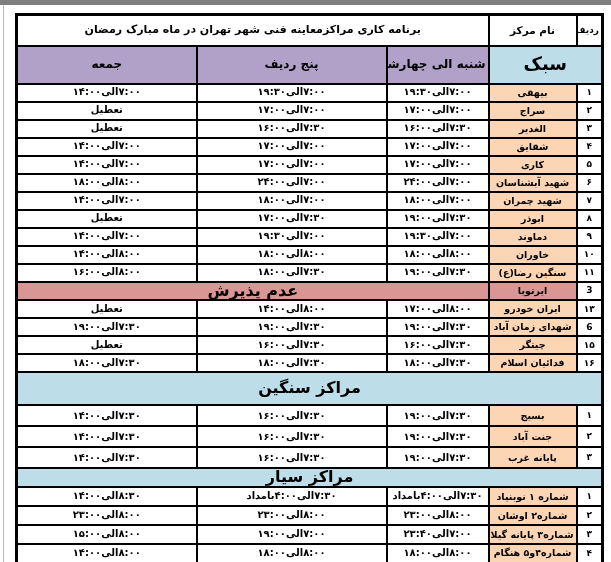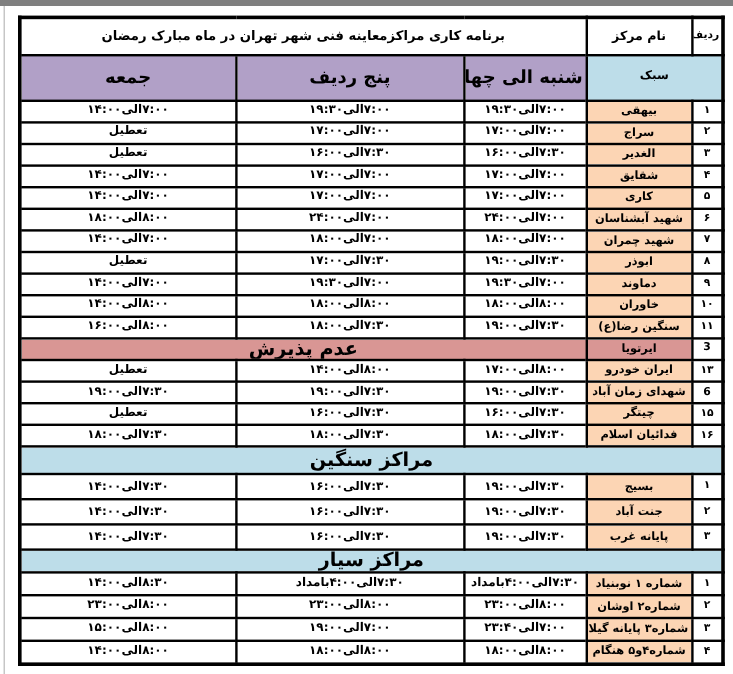--- a/index.html
+++ b/index.html
@@ -26,28 +26,28 @@
   col.c-name{width:88px}
   col.c-satwed{width:102px}
   col.c-thu{width:190px}
   col.c-fri{width:180px}
 
   tr.title-row{height:31px}
   tr.dayhdr-row{height:38px}
   tr.sec0{height:18px}
   tr.sec1{height:21px}
   tr.sec2{height:19px}
-  tr.section-row1{height:23px}
+  tr.section-row1{height:33px}
   tr.section-row2{height:17px}
 
   .title-cell{font-size:11px}
   .radif-hdr{font-size:9px}
   .name-hdr{font-size:10.5px}
-  .day-hdr{background:var(--day-header-bg,#b1a0c7);font-size:15px}
-  .light-hdr{background:var(--section-header-bg,#bddde9);font-size:10px}
+  .day-hdr{background:var(--day-header-bg,#b1a0c7);font-size:12px}
+  .light-hdr{background:var(--section-header-bg,#bddde9);font-size:18px}
   .section-title{background:var(--section-header-bg,#bddde9);font-size:16px}
   td.num{font-size:9px}
   td.name{background:var(--name-cell-bg,#fcd5b4);font-size:9.5px}
   td.name.pink{background:var(--closed-row-bg,#d99694)}
   td.time{font-size:10px}
   td.merged{background:var(--closed-row-bg,#d99694);font-size:16px}
 </style>
 </head>
 <body>
 

